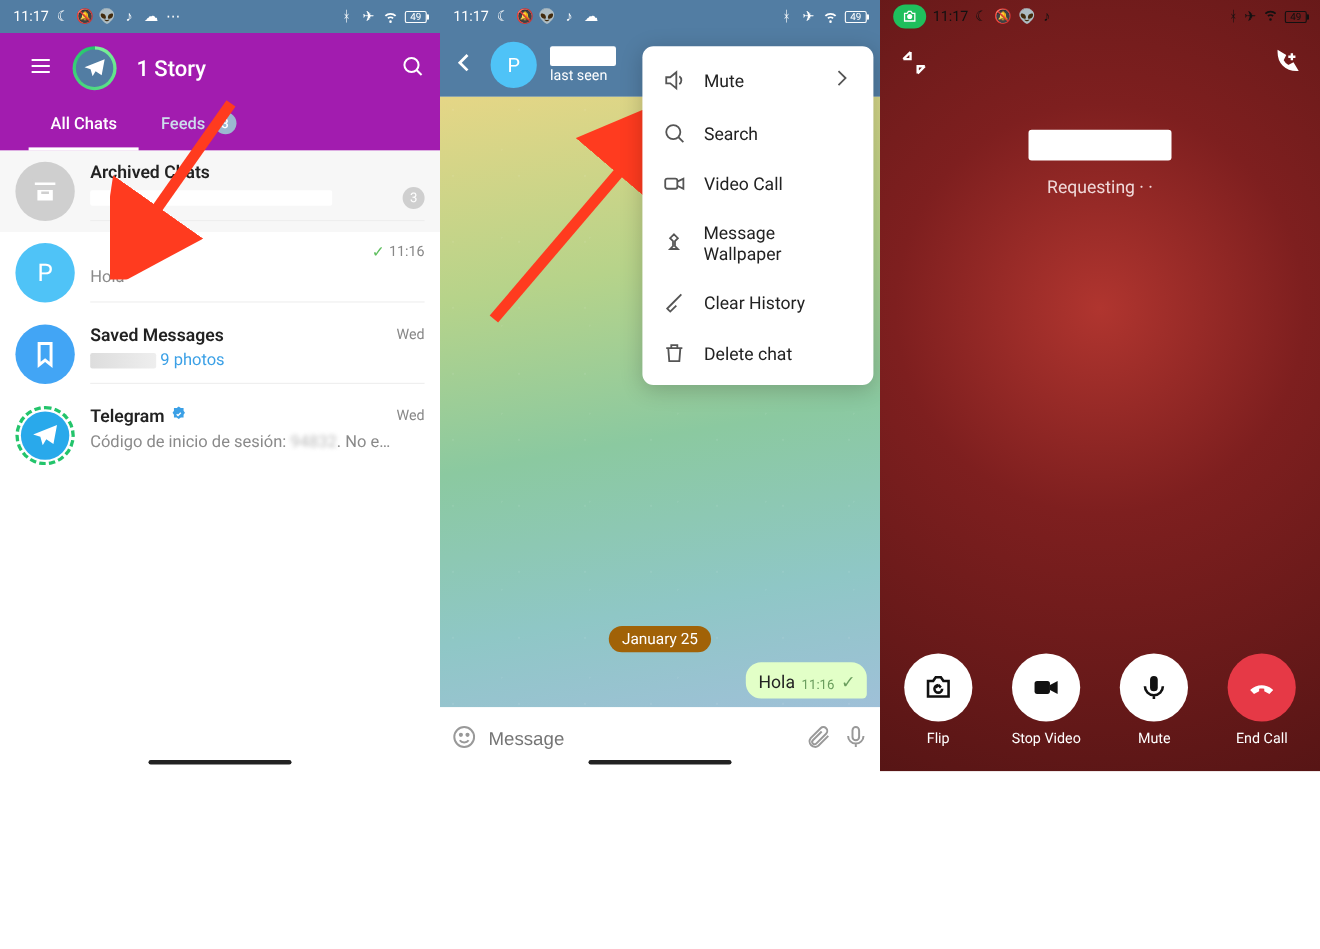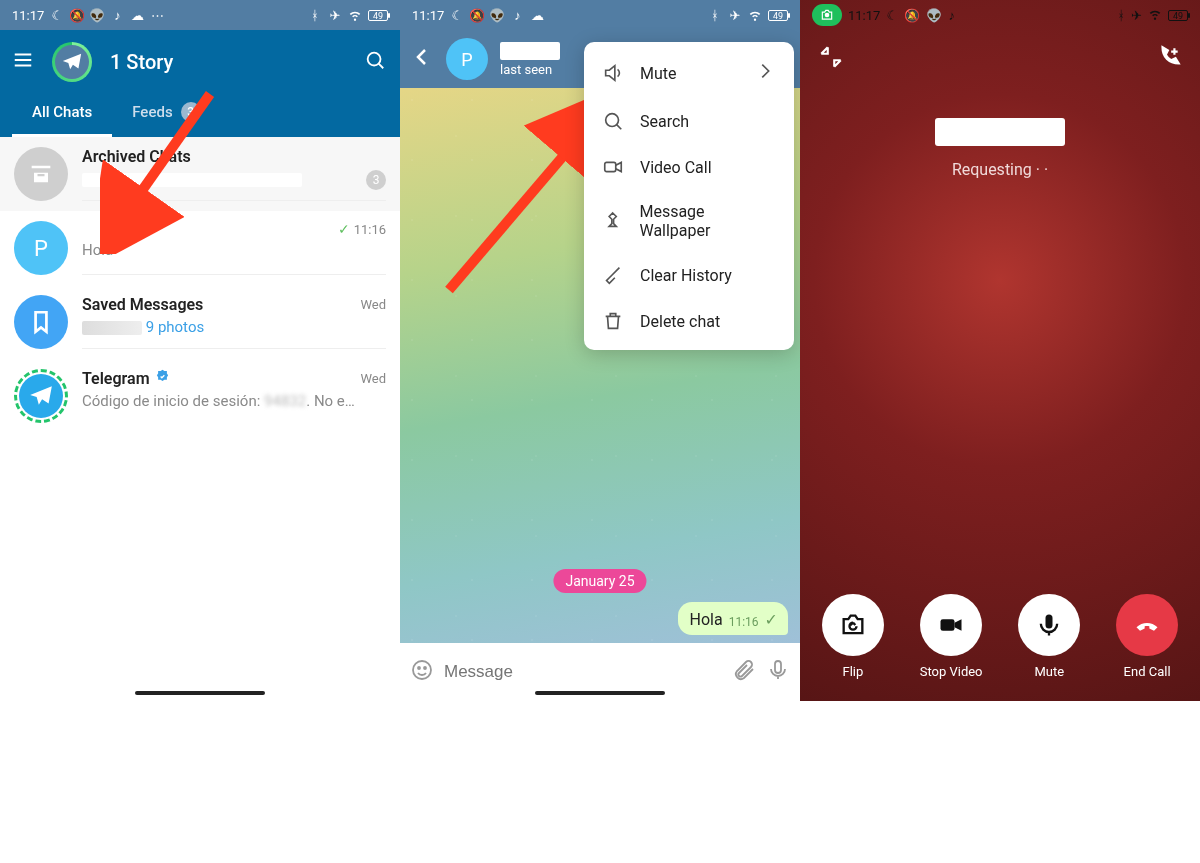--- a/index.html
+++ b/index.html
@@ -32,22 +32,22 @@
   .statusbar .icon-small { width: 14px; height: 14px; display:inline-flex; align-items:center; justify-content:center; }
   .statusbar svg { width: 14px; height: 14px; }
   .batt { display:flex; align-items:center; gap:2px; }
   .batt-box { border:1px solid #fff; border-radius:2px; width:20px; height:11px; position:relative; }
   .batt-box::after { content:''; position:absolute; right:-3px; top:2px; width:2px; height:5px; background:#fff; border-radius:1px; }
   .batt-num { font-size:9px; line-height:11px; position:absolute; width:100%; text-align:center; top:0; }
   
   .s1 { background:#fff; }
   .s1 .statusbar { background:#527da3; }
   .s1 .header {
-    background:#0369a1;
-    padding: 10px 14px 0 12px;
+    background:#a21caf;
+    padding: 10px 14px 0 26px;
     color:#fff;
   }
   .s1 .header-row { display:flex; align-items:center; gap:18px; height:44px; }
   .s1 .hamburger svg { width:22px; height:22px; stroke:#fff; }
   .s1 .story-ring {
     width:40px; height:40px; border-radius:50%;
     padding:3px; position:relative;
     background: conic-gradient(#7ef29a 0deg, #23c46b 360deg);
     display:flex; align-items:center; justify-content:center;
   }
@@ -102,21 +102,21 @@
   }
   .s2 .menu {
     position:absolute; top:42px; right:6px; width:210px; background:#fff; border-radius:10px;
     box-shadow:0 4px 20px rgba(0,0,0,.2); padding:6px 0; z-index:5;
   }
   .s2 .menu-item { display:flex; align-items:center; gap:16px; padding:12px 18px; font-size:16px; color:#222; }
   .s2 .menu-item svg { width:22px; height:22px; stroke:#555; fill:none; stroke-width:1.8; }
   .s2 .menu-item .chev { margin-left:auto; }
   .s2 .date-pill {
     position:absolute; bottom:108px; left:50%; transform:translateX(-50%);
-    background:#ec4899; color:#fff; font-size:14px; padding:4px 12px; border-radius:14px; z-index:2;
+    background:#a16207; color:#fff; font-size:14px; padding:4px 12px; border-radius:14px; z-index:2;
   }
   .s2 .msg-bubble {
     position:absolute; bottom:66px; right:12px;
     background:#e2ffc7; border-radius:14px 14px 4px 14px; padding:8px 10px 6px 12px;
     font-size:16px; color:#222; display:flex; align-items:flex-end; gap:6px; z-index:2;
   }
   .s2 .msg-bubble .mt { color:#6b9e5e; font-size:12px; }
   .s2 .msg-bubble .ck { color:#6b9e5e; }
   .s2 .input-bar {
     position:absolute; bottom:0; left:0; right:0; height:58px; background:#fff;

